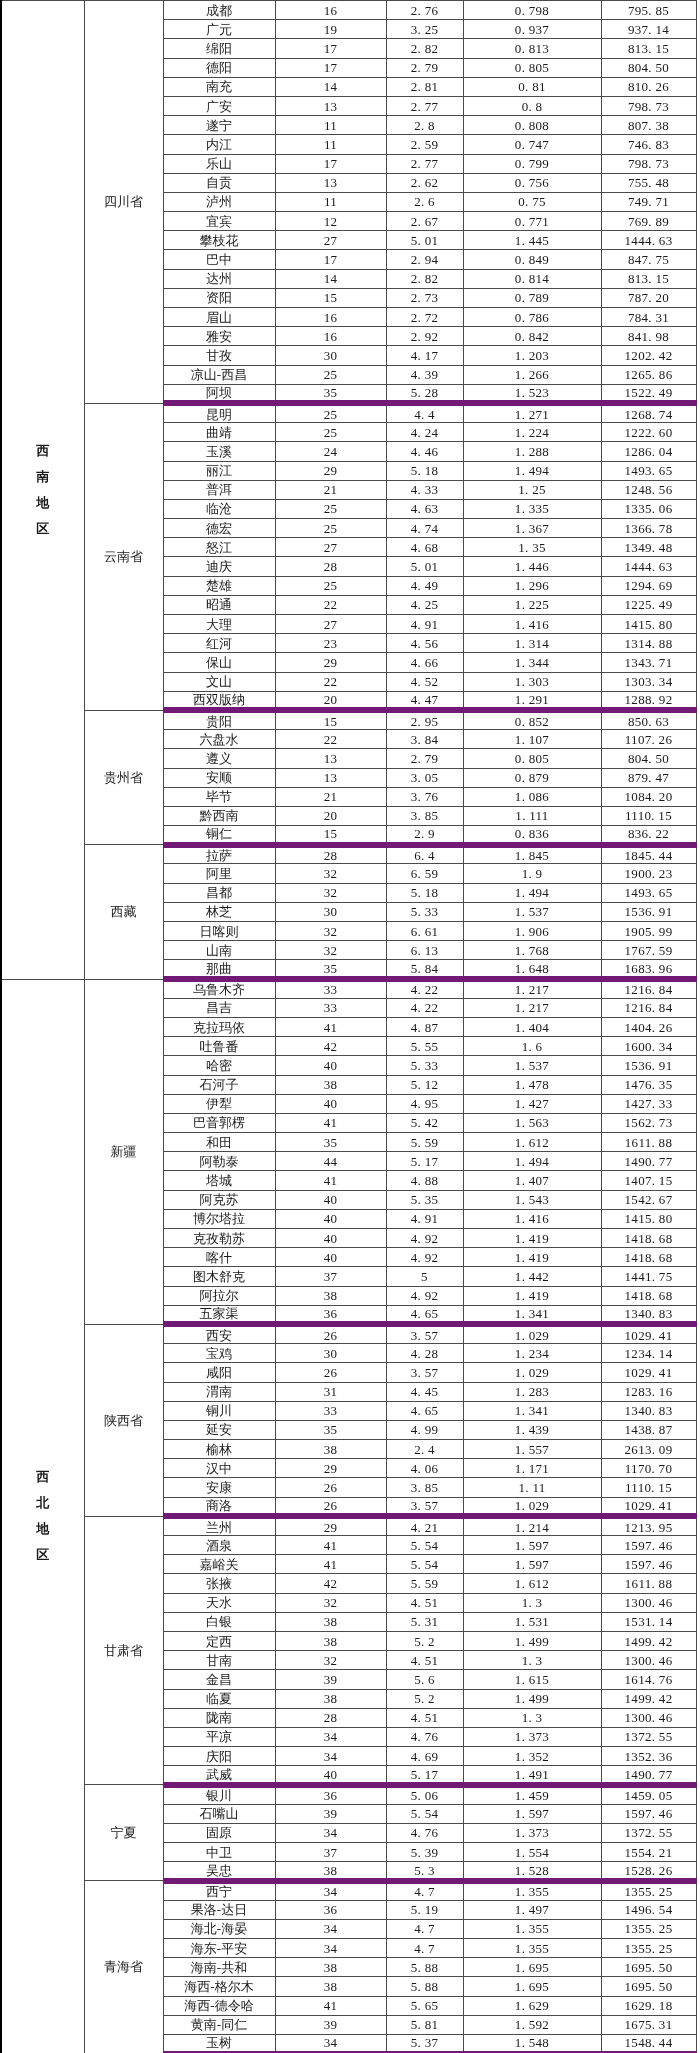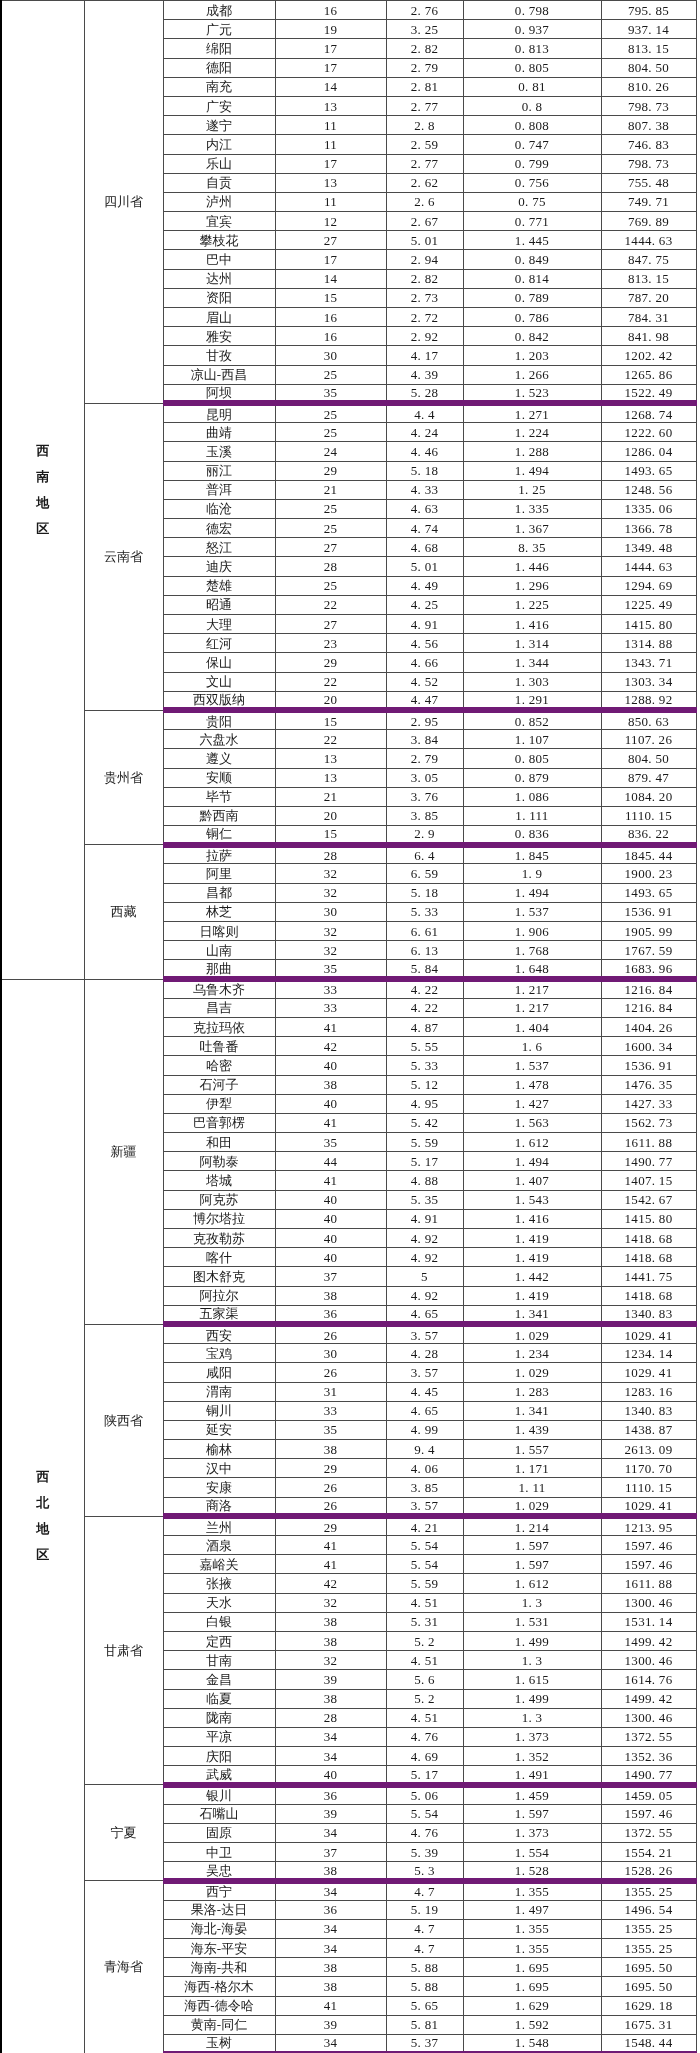--- a/index.html
+++ b/index.html
@@ -255,21 +255,21 @@
           <td class="city-cell">德宏</td>
           <td class="num-cell">25</td>
           <td class="num-cell">4. 74</td>
           <td class="num-cell">1. 367</td>
           <td class="num-cell">1366. 78</td>
         </tr>
         <tr>
           <td class="city-cell">怒江</td>
           <td class="num-cell">27</td>
           <td class="num-cell">4. 68</td>
-          <td class="num-cell">8. 35</td>
+          <td class="num-cell">1. 35</td>
           <td class="num-cell">1349. 48</td>
         </tr>
         <tr>
           <td class="city-cell">迪庆</td>
           <td class="num-cell">28</td>
           <td class="num-cell">5. 01</td>
           <td class="num-cell">1. 446</td>
           <td class="num-cell">1444. 63</td>
         </tr>
         <tr>
@@ -593,21 +593,21 @@
         <tr>
           <td class="city-cell">延安</td>
           <td class="num-cell">35</td>
           <td class="num-cell">4. 99</td>
           <td class="num-cell">1. 439</td>
           <td class="num-cell">1438. 87</td>
         </tr>
         <tr>
           <td class="city-cell">榆林</td>
           <td class="num-cell">38</td>
-          <td class="num-cell">9. 4</td>
+          <td class="num-cell">2. 4</td>
           <td class="num-cell">1. 557</td>
           <td class="num-cell">2613. 09</td>
         </tr>
         <tr>
           <td class="city-cell">汉中</td>
           <td class="num-cell">29</td>
           <td class="num-cell">4. 06</td>
           <td class="num-cell">1. 171</td>
           <td class="num-cell">1170. 70</td>
         </tr>

